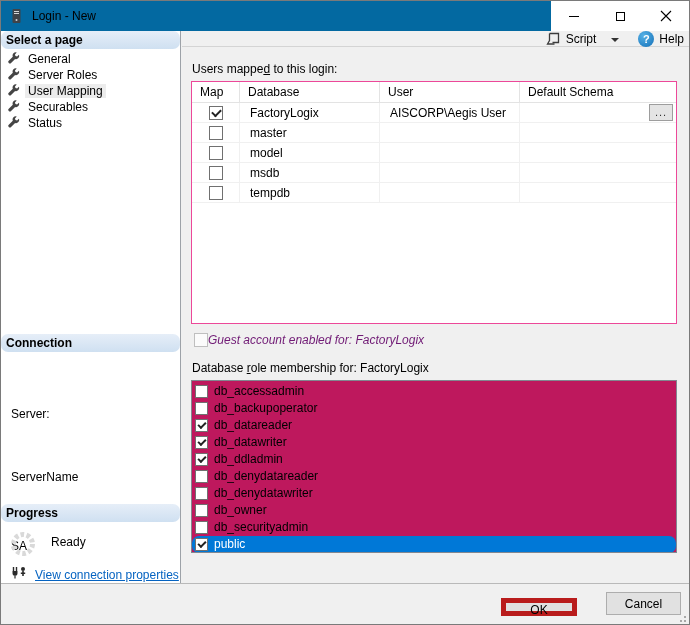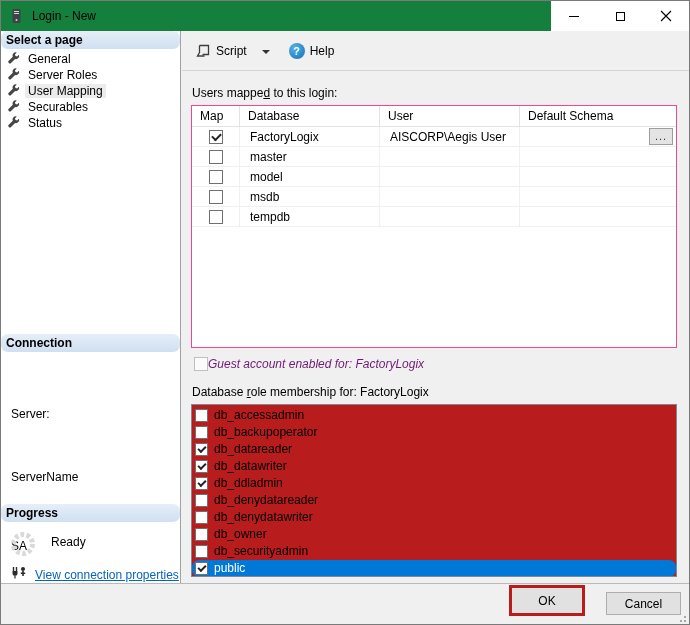--- a/index.html
+++ b/index.html
@@ -3,21 +3,21 @@
 <meta charset="utf-8">
 <style>
   * { margin:0; padding:0; box-sizing:border-box; }
   html,body { width:690px; height:625px; }
   body { font-family:"Liberation Sans", sans-serif; font-size:12px; color:#000; }
 
   .window { position:relative; width:690px; height:625px; background:#f0f0f0;
             border:1px solid #7a7a7a; overflow:hidden; }
 
   
-  .titlebar { position:absolute; top:0; left:0; right:0; height:30px; background:#15803d;
+  .titlebar { position:absolute; top:0; left:0; right:0; height:30px; background:#0369a1;
               display:flex; align-items:center; }
   .title-icon { margin-left:9px; display:flex; }
   .title-text { margin-left:9px; font-size:12px; }
   .win-controls { position:absolute; right:0; top:0; height:30px; display:flex; }
   .win-btn { width:46px; height:30px; display:flex; align-items:center; justify-content:center; background:#fff; }
   .glyph-min { width:10px; border-top:1px solid #000; display:block; }
   .glyph-max { width:9px; height:9px; border:1px solid #000; display:block; }
 
   
   .sidebar { position:absolute; left:0; top:30px; width:180px; height:554px;
@@ -35,22 +35,22 @@
   .conn-line { line-height:15px;margin-top:48px; }
   .conn-gap { height:6px; }
   .conn-link-row { margin-top:12px; display:flex; align-items:center; }
   .conn-link { color:#0563c1; text-decoration:underline; margin-left:7px; cursor:pointer; }
   .sec-progress { position:absolute; top:473px; left:0; right:0; }
   .prog-body { padding:8px 0 0 8px; display:flex; align-items:flex-start; }
   .prog-text { margin-left:14px; margin-top:5px; }
 
   
   .main { position:absolute; left:181px; top:30px; right:0; height:554px; background:#f0f0f0; }
-  .toolbar { height:40px; display:flex; align-items:center; padding-left:8px;
-             border-bottom:1px solid #d4d4d4; }
+  .toolbar { height:16px; display:flex; align-items:center; padding-left:8px;
+             border-bottom:1px solid #d4d4d4;justify-content:flex-end; }
   .tool-btn { display:flex; align-items:center; padding:3px 5px; cursor:default; }
   .tool-label { margin-left:5px; }
   .caret { width:0; height:0; border-left:4px solid transparent; border-right:4px solid transparent;
            border-top:4px solid #333; margin:2px 4px 0 10px; }
   .help-circle { width:16px; height:16px; border-radius:50%;
                  background:radial-gradient(circle at 35% 30%, #55b1e6, #1470b8);
                  color:#fff; font-weight:bold; font-size:11px; display:flex;
                  align-items:center; justify-content:center; margin-left:10px; }
 
   .content { position:relative; }
@@ -80,34 +80,34 @@
 
   .browse-btn { margin-left:auto; margin-right:3px; width:24px; height:17px;
                 background:#e4e4e4; border:1px solid #9d9d9d; font-size:11px;
                 line-height:11px; color:#333; letter-spacing:1px; }
 
   
   .guest-row { margin:9px 0 0 12px; display:flex; align-items:center; }
   .guest-label { color:#701a75;font-style:italic; }
 
   
-  .roles-list { margin:5px 0 0 9px; width:486px; height:173px; background:#b91c1c;
+  .roles-list { margin:5px 0 0 9px; width:486px; height:173px; background:#be185d;
                 border:1px solid #828790; padding-top:2px; overflow:hidden; list-style:none; }
   .role-item { height:17px; display:flex; align-items:center; padding-left:3px; }
   .role-item .checkbox { width:13px; height:13px; }
   .role-item .checkbox.checked::after { left:2px; top:2px; width:6px; height:3px; }
   .role-name { margin-left:6px; line-height:15px; }
   .role-item.selected { background:#0078d7;border-radius:7px; }
   .role-item.selected .role-name { color:#fff; }
 
   
   .footer { position:absolute; left:0; right:0; bottom:0; height:41px;
             background:#f0f0f0; border-top:1px solid #b9b9b9; }
   .btn { position:absolute; background:#e1e1e1; font-size:12px; font-family:"Liberation Sans",sans-serif; }
-  .btn-ok { right:104px; bottom:8px; width:76px; height:31px; border:3px solid #b91c1c; }
+  .btn-ok { right:112px; bottom:8px; width:76px; height:18px; border:5px solid #b91c1c; }
   .btn-cancel { right:8px; bottom:9px; width:75px; height:23px; border:1px solid #adadad; }
   .grip { position:absolute; right:2px; bottom:2px; width:10px; height:10px; }
 </style>
 </head>
 <body>
 
 <div class="window">
 
   <div class="titlebar">
     <span class="title-icon">

